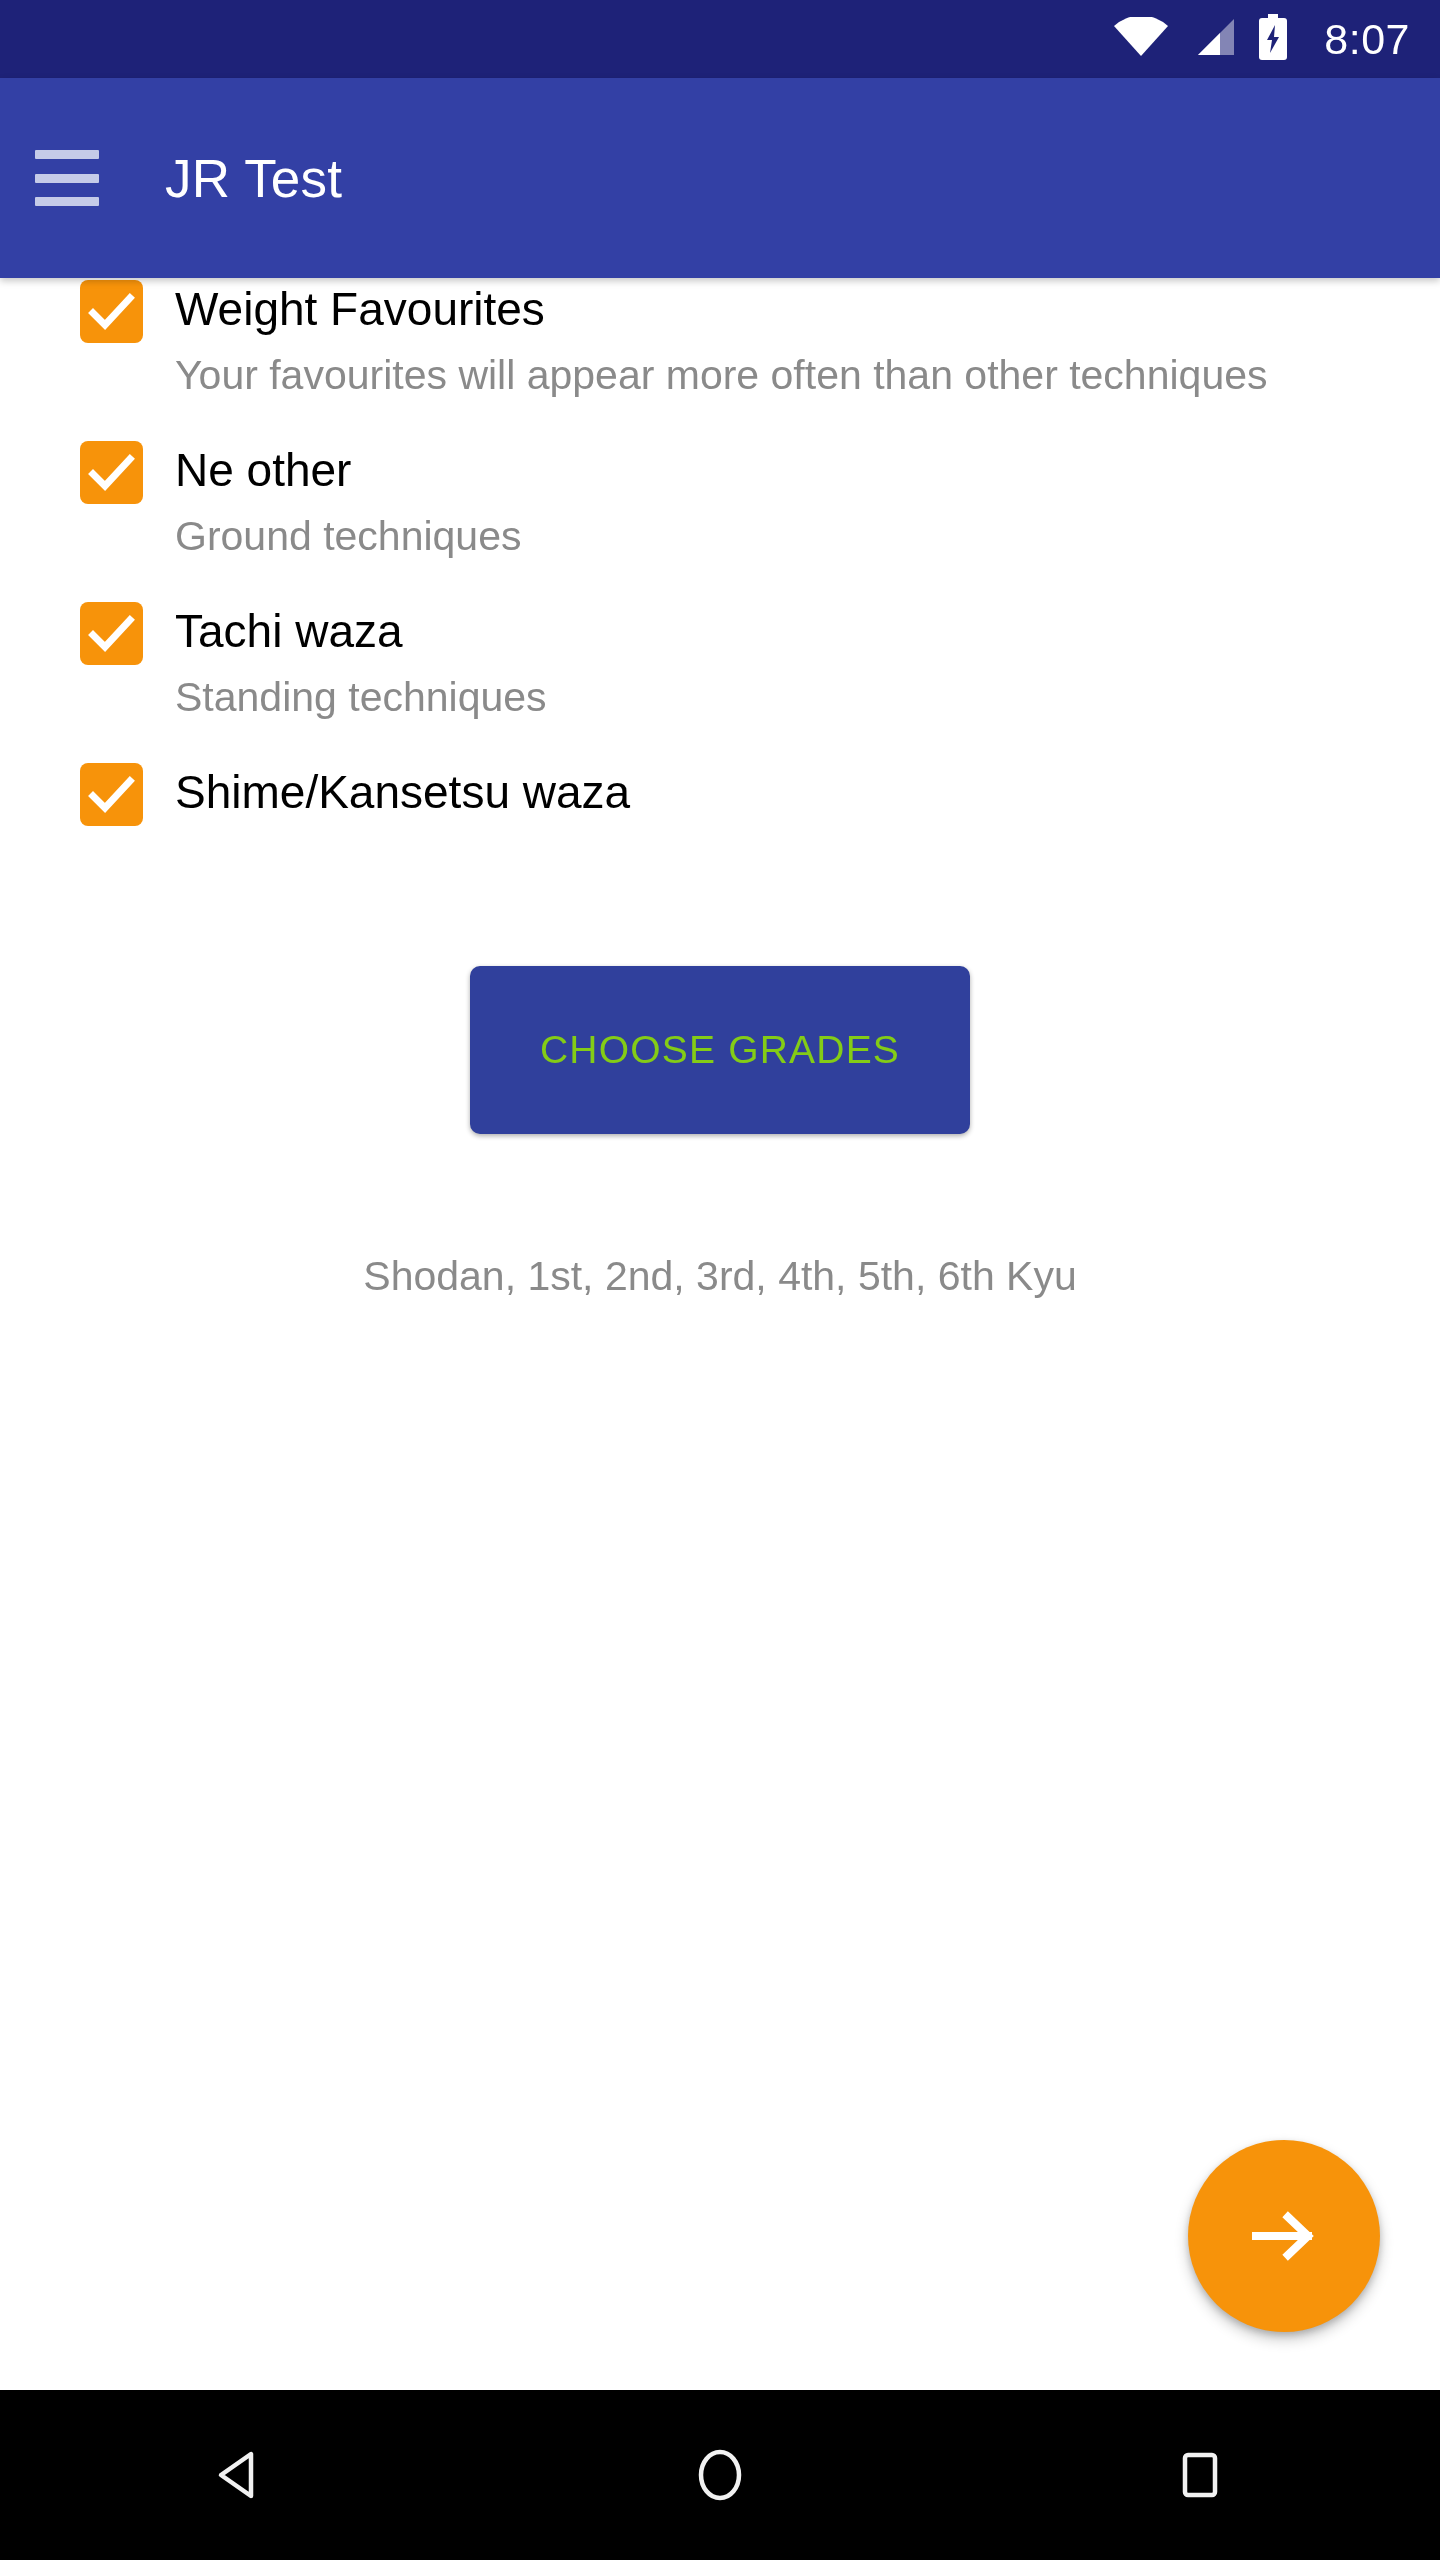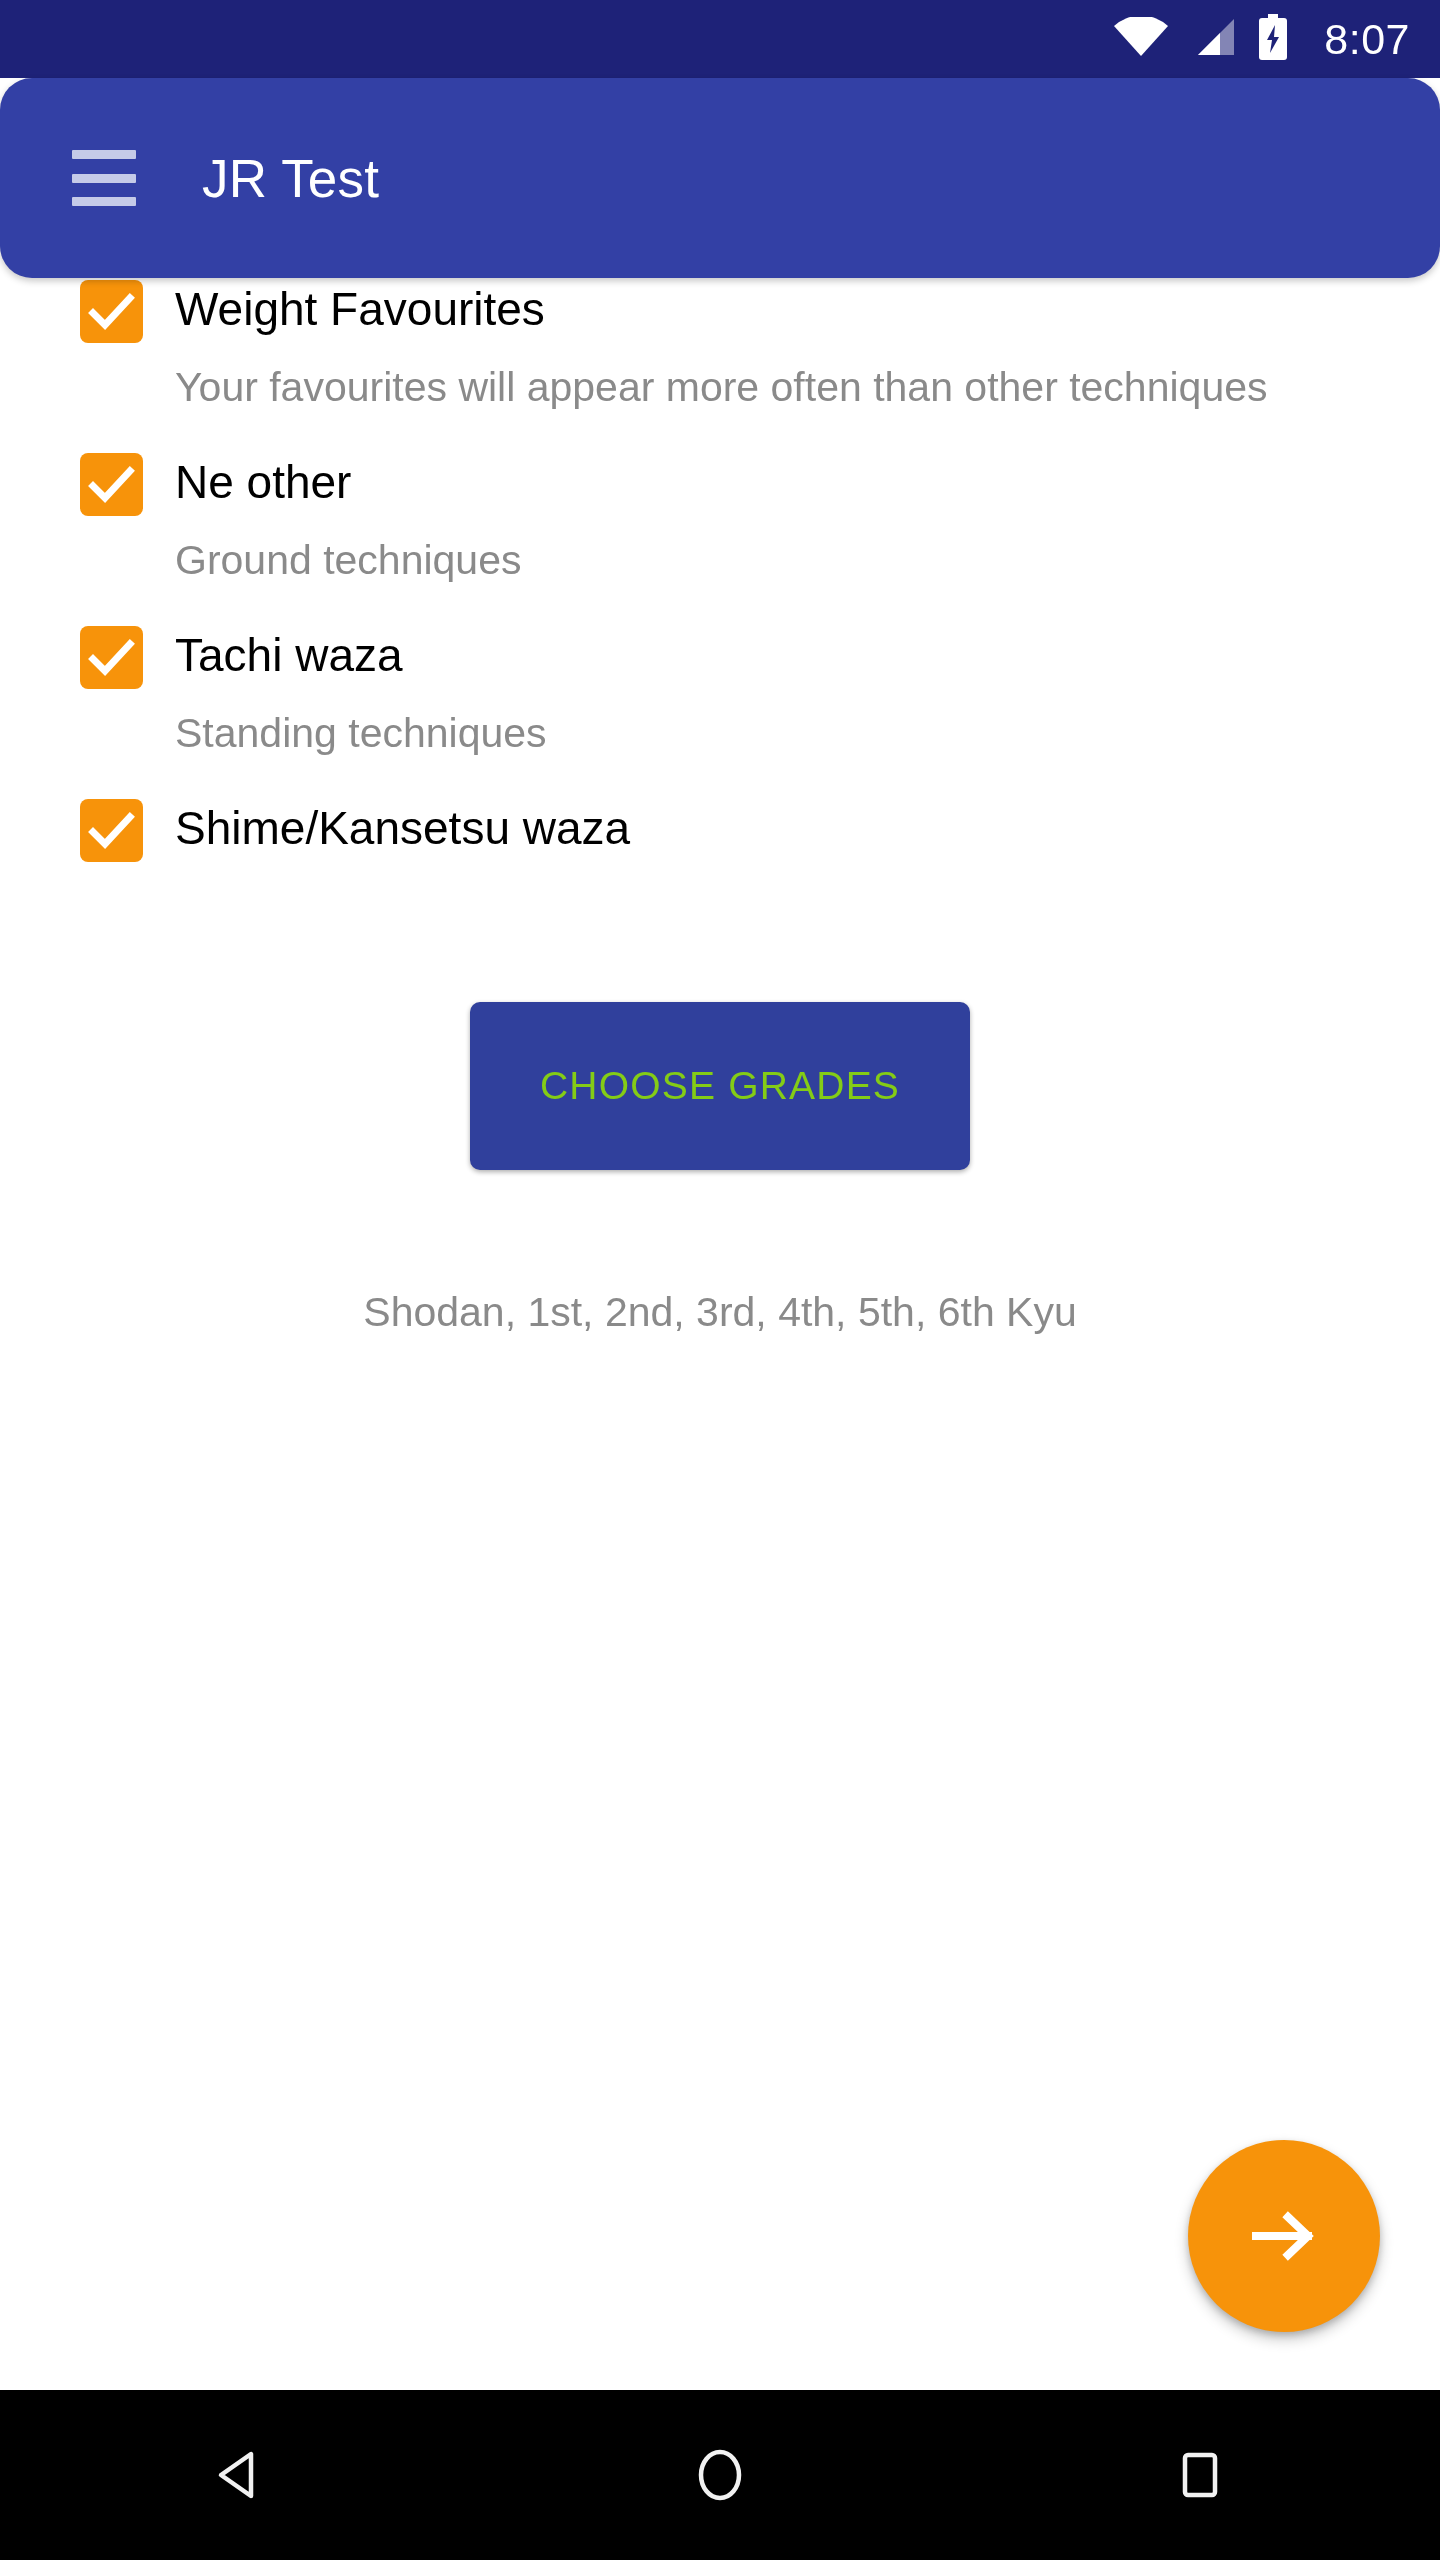--- a/index.html
+++ b/index.html
@@ -33,26 +33,25 @@
     letter-spacing:0.5px;
     margin-left:14px;
     line-height:1;
   }
 
   
   #app-bar {
     height:200px;
     background:#3340a5;
     display:flex; align-items:center;
-    padding-left:72px;
+    padding-left:35px;
     flex:0 0 auto;
     position:relative;
     box-shadow:0 3px 7px rgba(0,0,0,0.22);
     z-index:5;
-    border-radius:32px;
   }
   #menu-button {
     width:64px; height:56px;
     display:flex; flex-direction:column; justify-content:space-between;
     cursor:pointer;
   }
   #menu-button span {
     display:block; width:64px; height:9px;
     background:#c5cbe8; border-radius:1px;
   }
@@ -93,21 +92,21 @@
     line-height:63px;
     margin-left:32px;
     white-space:nowrap;
   }
   .check-desc {
     font-size:41px;
     color:#8a8a8a;
     line-height:56px;
     padding-left:175px;
     padding-right:130px;
-    margin-top:16px;
+    margin-top:4px;
   }
   .gap-after-desc { height:36px; }
 
   
   #choose-grades-wrap {
     display:flex; justify-content:center;
     margin-top:140px;
   }
   #choose-grades-button {
     background:#30409c;

